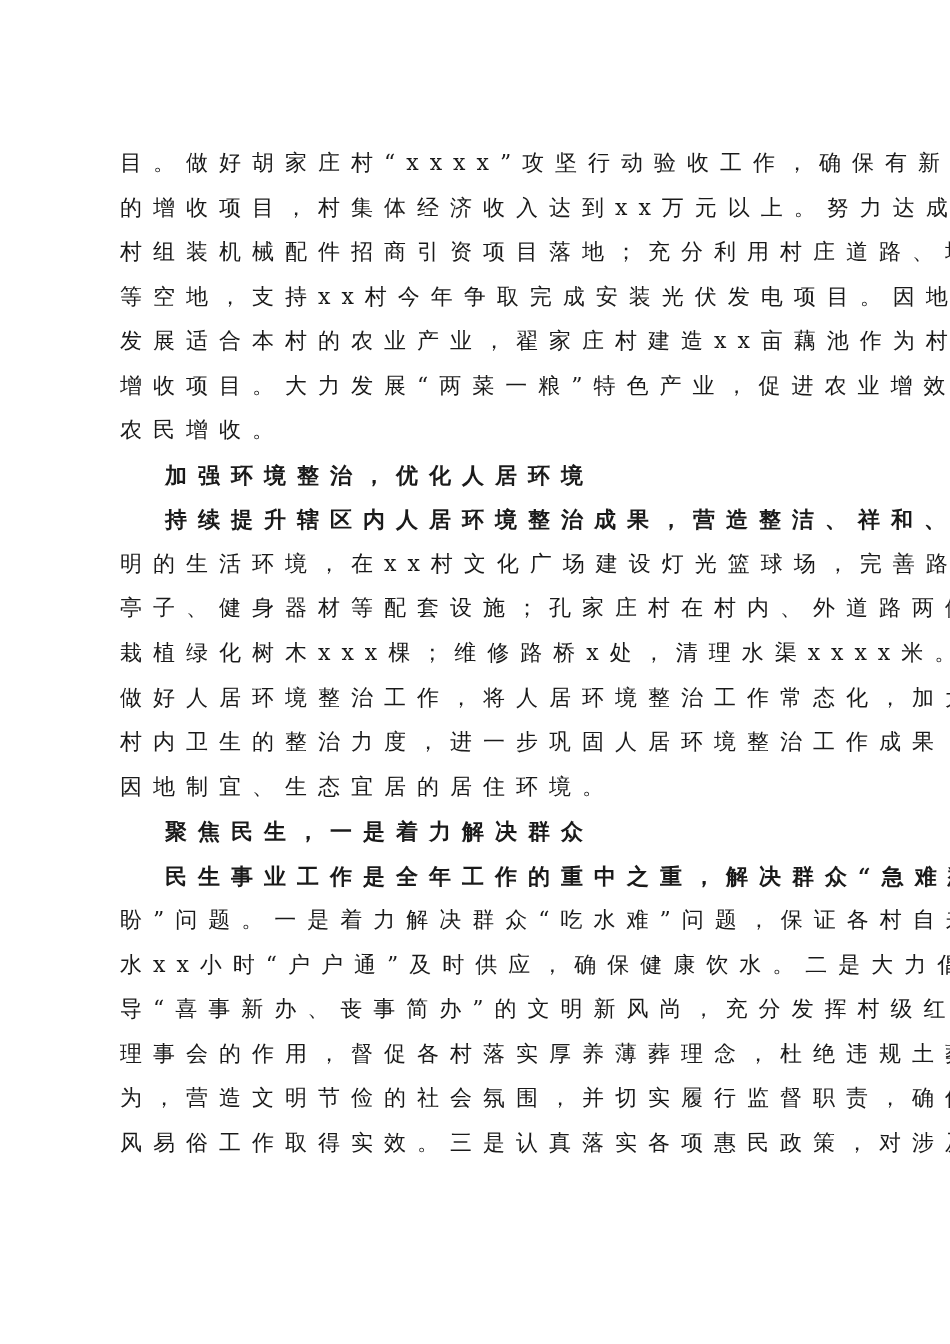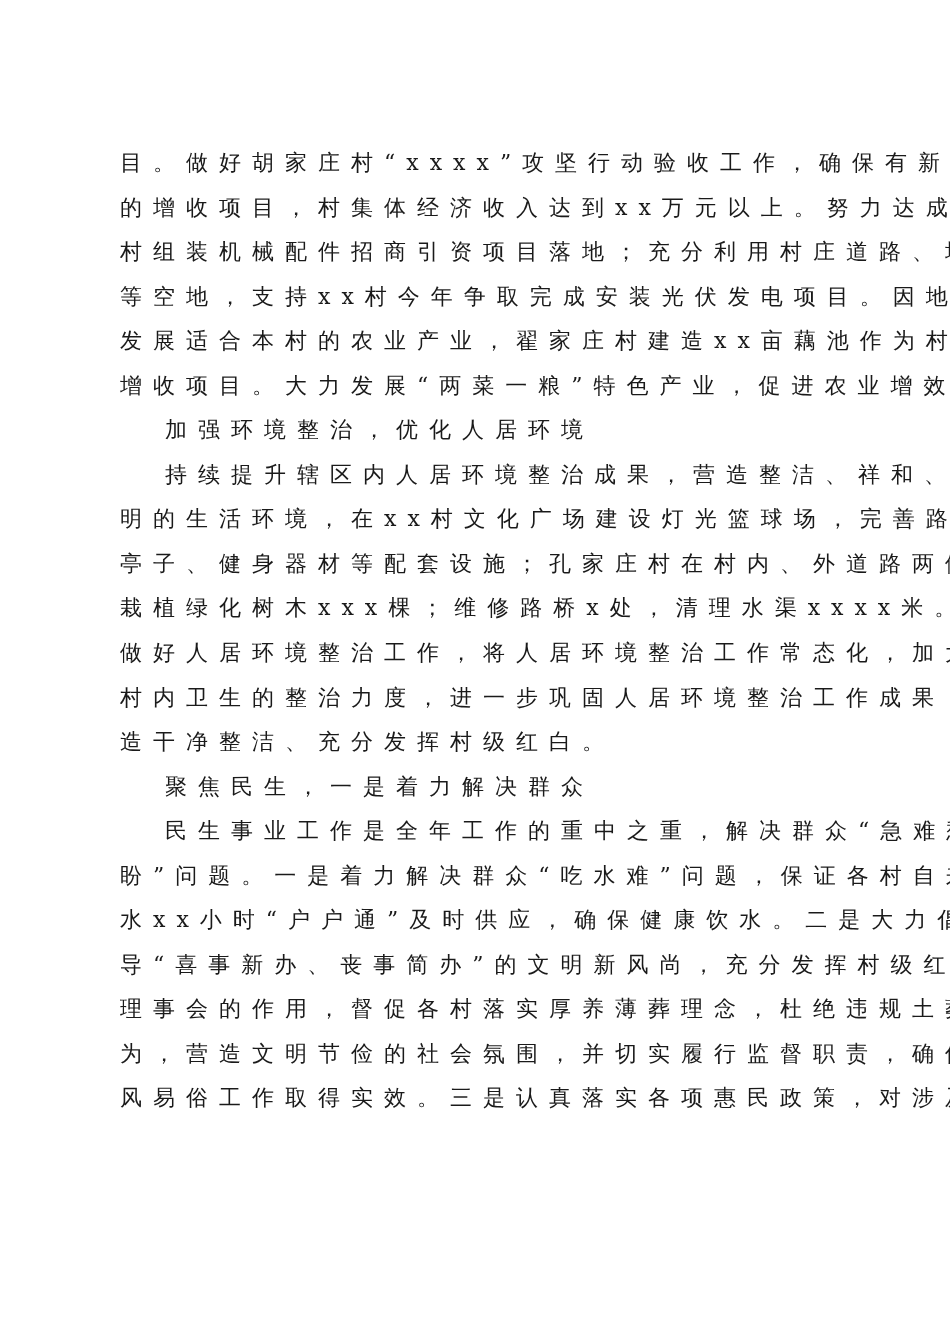--- a/index.html
+++ b/index.html
@@ -12,41 +12,42 @@
   }
   .line {
     height: 44.55px;
     line-height: 44.55px;
     font-family: "DejaVu Serif", "Liberation Serif", serif;
     font-size: 22px;
     color: #1a1a1a;
     white-space: nowrap;
     letter-spacing: 11px;
   }
-  .line.indent { padding-left: 45px; }
+  .line.indent { padding-left: 45px; font-weight: bold; }
 </style>
 </head>
 <body>
 
 <div class="page">
   <div class="content">
     <div class="line">目。做好胡家庄村“xxxx”攻坚行动验收工作，确保有新发展</div>
     <div class="line">的增收项目，村集体经济收入达到xx万元以上。努力达成xx</div>
     <div class="line">村组装机械配件招商引资项目落地；充分利用村庄道路、坑塘</div>
     <div class="line">等空地，支持xx村今年争取完成安装光伏发电项目。因地制宜，</div>
     <div class="line">发展适合本村的农业产业，翟家庄村建造xx亩藕池作为村集体</div>
     <div class="line">增收项目。大力发展“两菜一粮”特色产业，促进农业增效、</div>
+    <div class="line">农民增收。</div>
     <div class="line indent">加强环境整治，优化人居环境</div>
     <div class="line indent">持续提升辖区内人居环境整治成果，营造整洁、祥和、文</div>
     <div class="line">明的生活环境，在xx村文化广场建设灯光篮球场，完善路灯、</div>
     <div class="line">亭子、健身器材等配套设施；孔家庄村在村内、外道路两侧，</div>
     <div class="line">栽植绿化树木xxx棵；维修路桥x处，清理水渠xxxx米。持续</div>
     <div class="line">做好人居环境整治工作，将人居环境整治工作常态化，加大对</div>
     <div class="line">村内卫生的整治力度，进一步巩固人居环境整治工作成果，营</div>
-    <div class="line">造干净整洁、充分发挥村级红白。</div>
+    <div class="line">因地制宜、生态宜居的居住环境。</div>
     <div class="line indent">聚焦民生，一是着力解决群众</div>
     <div class="line indent">民生事业工作是全年工作的重中之重，解决群众“急难愁</div>
     <div class="line">盼”问题。一是着力解决群众“吃水难”问题，保证各村自来</div>
     <div class="line">水xx小时“户户通”及时供应，确保健康饮水。二是大力倡</div>
     <div class="line">导“喜事新办、丧事简办”的文明新风尚，充分发挥村级红白</div>
     <div class="line">理事会的作用，督促各村落实厚养薄葬理念，杜绝违规土葬行</div>
     <div class="line">为，营造文明节俭的社会氛围，并切实履行监督职责，确保移</div>
     <div class="line">风易俗工作取得实效。三是认真落实各项惠民政策，对涉及到</div>
   </div>
 </div>

